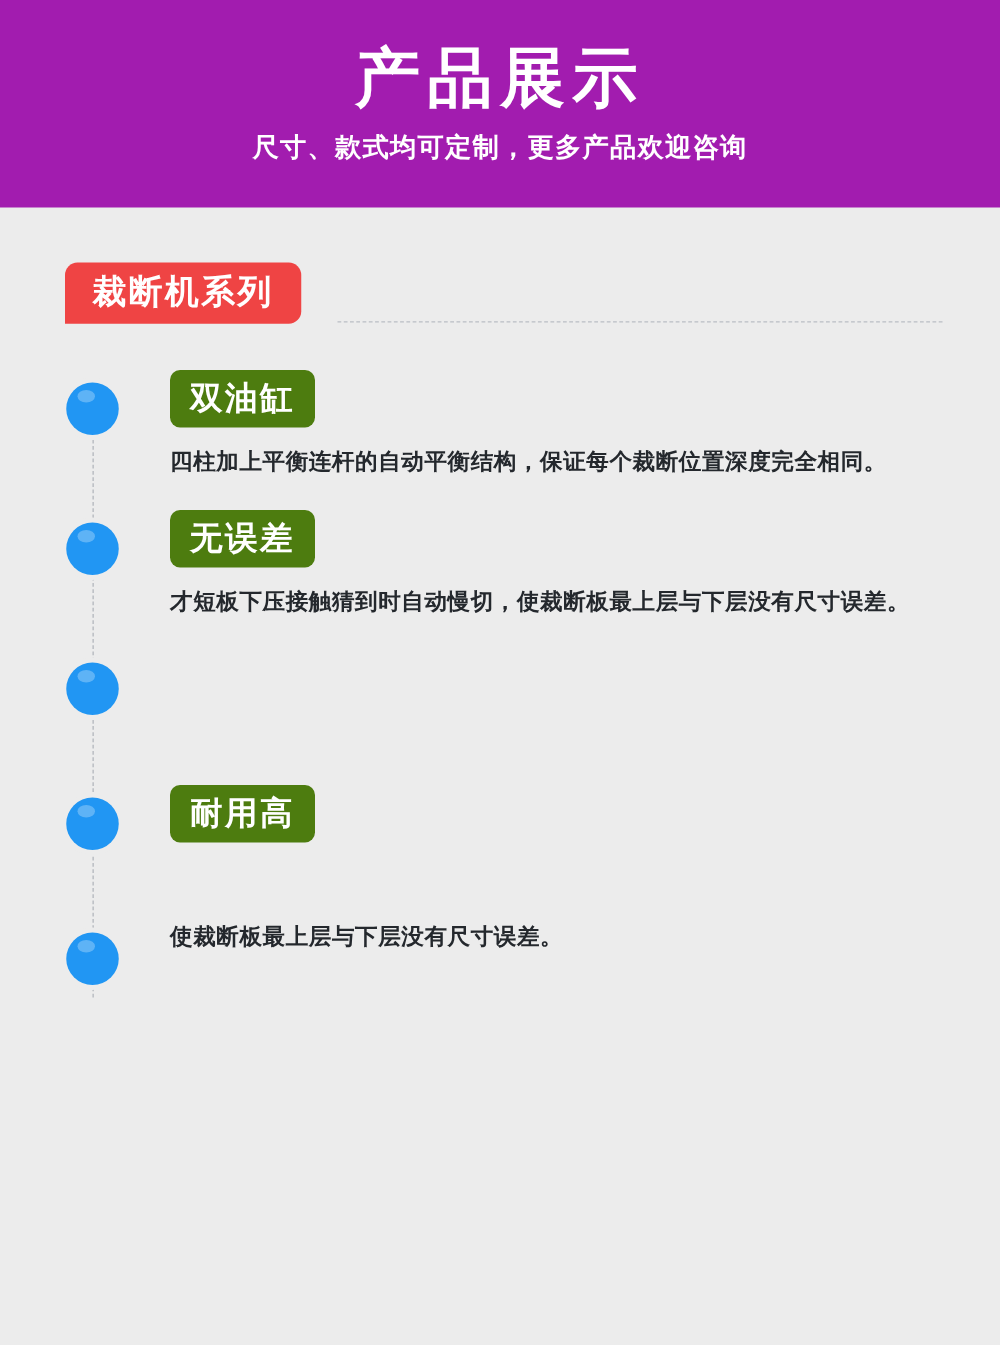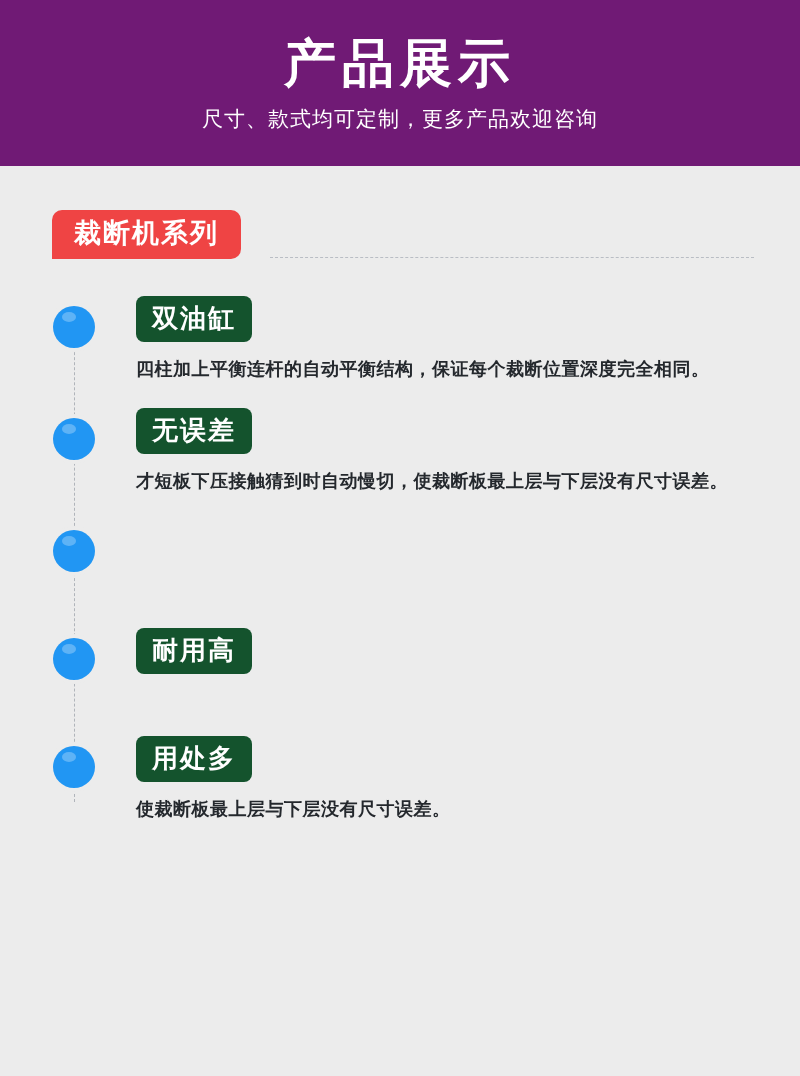--- a/index.html
+++ b/index.html
@@ -18,41 +18,42 @@
     width: 800px;
     height: 1076px;
     background: #ececec;
     box-sizing: border-box;
   }
 
   
   .header {
     width: 800px;
     height: 166px;
-    background: #701a75;
+    background: #a21caf;
     box-sizing: border-box;
     display: flex;
     flex-direction: column;
     align-items: center;
     justify-content: center;
   }
   .header-title {
     color: #ffffff;
     font-size: 52px;
     font-weight: bold;
     letter-spacing: 6px;
     line-height: 1.1;
     margin: 0 0 14px 0;
   }
   .header-subtitle {
     color: #ffffff;
     font-size: 21px;
     letter-spacing: 1px;
     line-height: 1.2;
     margin: 0;
+    font-weight: bold;
   }
 
   
   .section-head {
     position: relative;
     margin-top: 44px;
     height: 50px;
   }
   .section-tag {
     position: absolute;
@@ -117,21 +118,21 @@
     position: absolute;
     left: 9px;
     top: 6px;
     width: 14px;
     height: 10px;
     border-radius: 50%;
     background: rgba(255,255,255,0.28);
   }
   .pill {
     display: inline-block;
-    background: #14532d;
+    background: #4d7c0f;
     color: #ffffff;
     font-size: 26px;
     font-weight: bold;
     letter-spacing: 2px;
     line-height: 1;
     padding: 9px 16px 11px 16px;
     border-radius: 8px;
     margin-bottom: 14px;
   }
   .desc {
@@ -177,18 +178,17 @@
       <span class="dot"></span>
     </div>
 
     <div class="item">
       <span class="dot"></span>
       <div class="pill">耐用高</div>
     </div>
 
     <div class="item">
       <span class="dot"></span>
-      <div class="pill">用处多</div>
       <p class="desc">使裁断板最上层与下层没有尺寸误差。</p>
     </div>
 
   </div>
 </div>
 
 </body></html>

